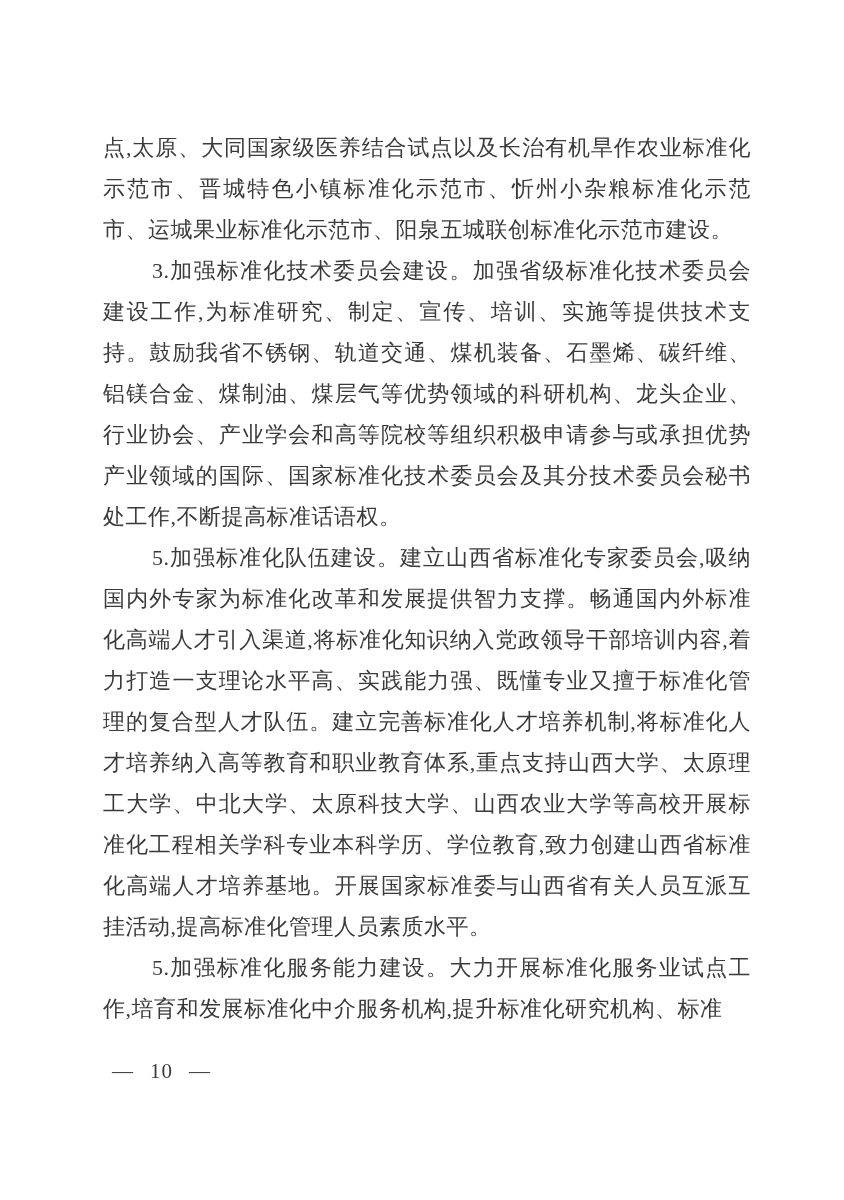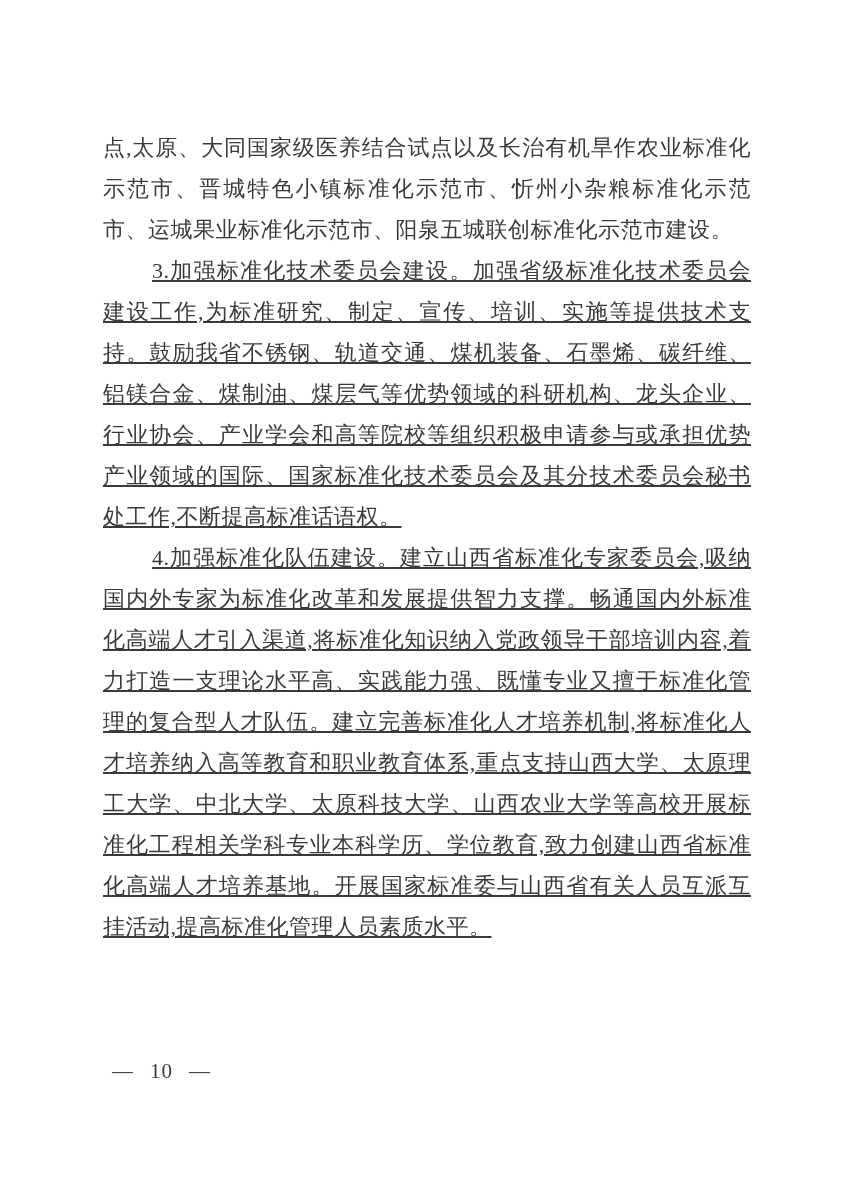--- a/index.html
+++ b/index.html
@@ -26,21 +26,20 @@
     text-align: justify;
     text-justify: inter-character;
     letter-spacing: 0.5px;
   }
   .text-block p {
     margin: 0;
     word-break: break-all;
   }
   .text-block p.indent {
     text-indent: 49px;
-    text-decoration: underline;
   }
   .page-footer {
     position: absolute;
     left: 112px;
     top: 1055px;
     font-size: 21px;
     color: #3a3a3a;
     letter-spacing: 1px;
     white-space: nowrap;
   }
@@ -53,20 +52,21 @@
   }
 </style>
 </head>
 <body>
 
 <div class="page">
 
   <div class="text-block">
     <p>点,太原、大同国家级医养结合试点以及长治有机旱作农业标准化示范市、晋城特色小镇标准化示范市、忻州小杂粮标准化示范市、运城果业标准化示范市、阳泉五城联创标准化示范市建设。</p>
     <p class="indent">3.加强标准化技术委员会建设。加强省级标准化技术委员会建设工作,为标准研究、制定、宣传、培训、实施等提供技术支持。鼓励我省不锈钢、轨道交通、煤机装备、石墨烯、碳纤维、铝镁合金、煤制油、煤层气等优势领域的科研机构、龙头企业、行业协会、产业学会和高等院校等组织积极申请参与或承担优势产业领域的国际、国家标准化技术委员会及其分技术委员会秘书处工作,不断提高标准话语权。</p>
-    <p class="indent">4.加强标准化队伍建设。建立山西省标准化专家委员会,吸纳国内外专家为标准化改革和发展提供智力支撑。畅通国内外标准化高端人才引入渠道,将标准化知识纳入党政领导干部培训内容,着力打造一支理论水平高、实践能力强、既懂专业又擅于标准化管理的复合型人才队伍。建立完善标准化人才培养机制,将标准化人才培养纳入高等教育和职业教育体系,重点支持山西大学、太原理工大学、中北大学、太原科技大学、山西农业大学等高校开展标准化工程相关学科专业本科学历、学位教育,致力创建山西省标准化高端人才培养基地。开展国家标准委与山西省有关人员互派互挂活动,提高标准化管理人员素质水平。</p>
+    <p class="indent">5.加强标准化队伍建设。建立山西省标准化专家委员会,吸纳国内外专家为标准化改革和发展提供智力支撑。畅通国内外标准化高端人才引入渠道,将标准化知识纳入党政领导干部培训内容,着力打造一支理论水平高、实践能力强、既懂专业又擅于标准化管理的复合型人才队伍。建立完善标准化人才培养机制,将标准化人才培养纳入高等教育和职业教育体系,重点支持山西大学、太原理工大学、中北大学、太原科技大学、山西农业大学等高校开展标准化工程相关学科专业本科学历、学位教育,致力创建山西省标准化高端人才培养基地。开展国家标准委与山西省有关人员互派互挂活动,提高标准化管理人员素质水平。</p>
+    <p class="indent">5.加强标准化服务能力建设。大力开展标准化服务业试点工作,培育和发展标准化中介服务机构,提升标准化研究机构、标准</p>
   </div>
 
   <div class="page-footer">
     <span class="dash">—</span><span class="page-num">10</span><span class="dash">—</span>
   </div>
 
 </div>
 
 </body></html>

